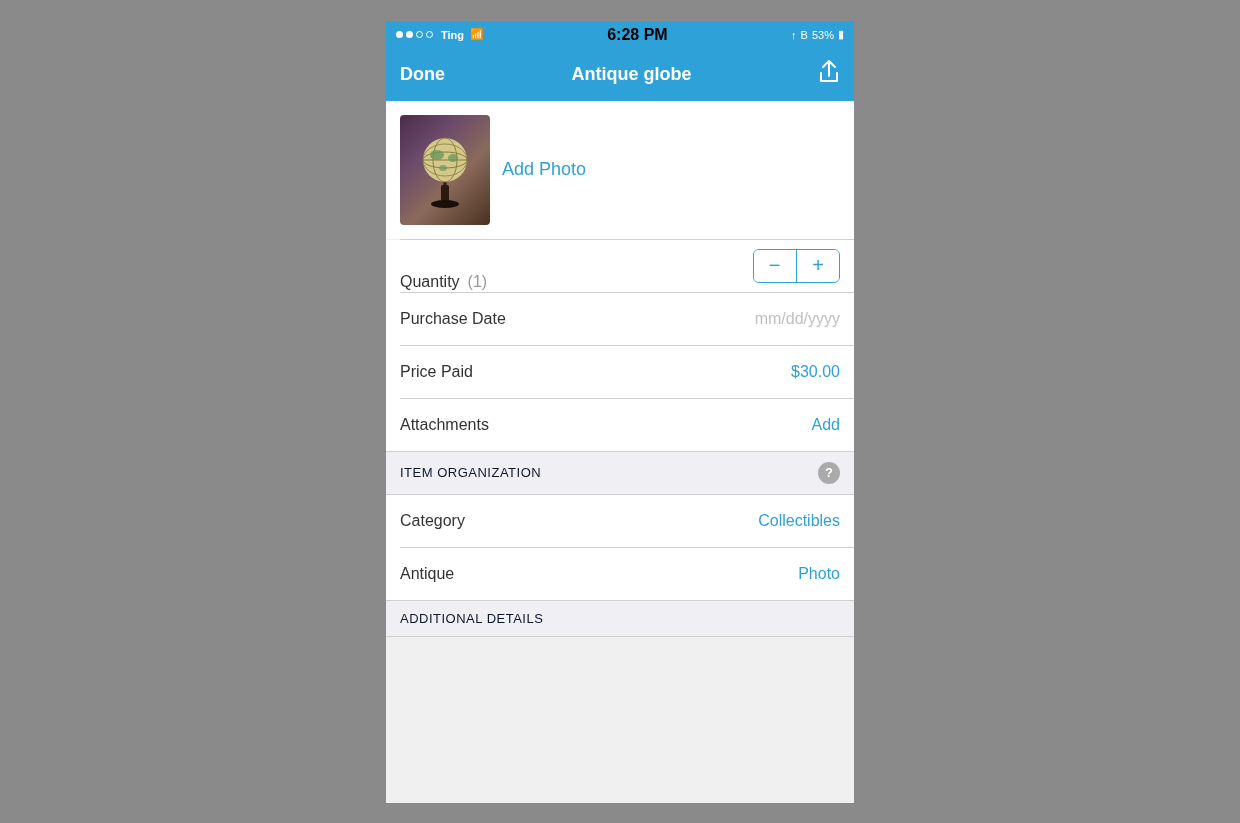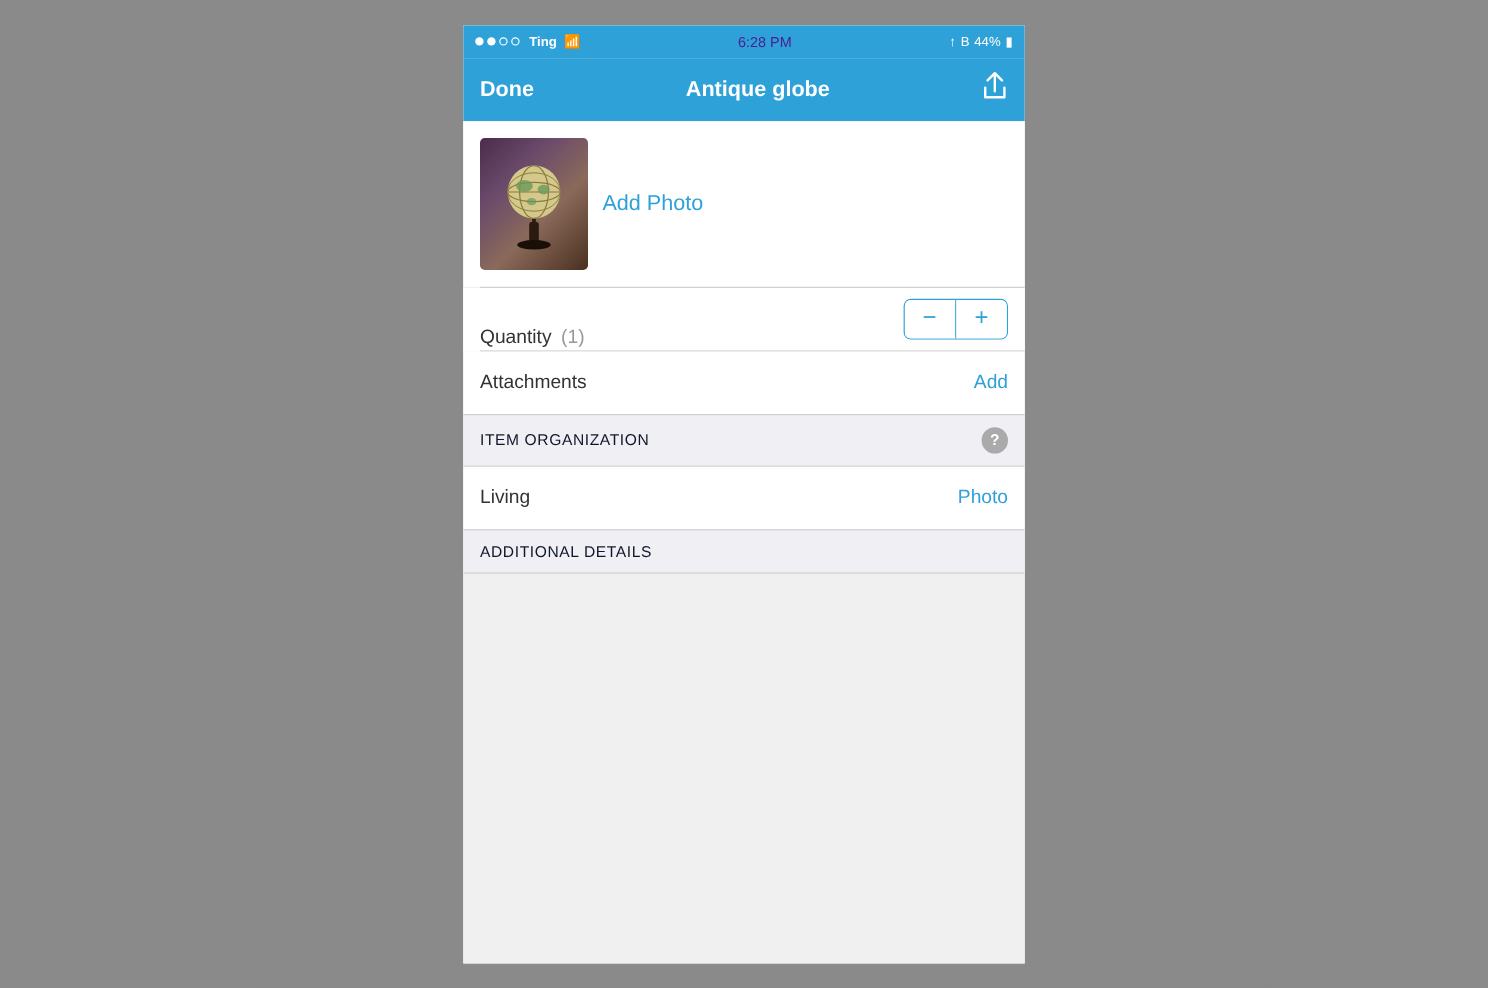--- a/index.html
+++ b/index.html
@@ -69,23 +69,23 @@
       margin-left: 4px;
     }
 
     .wifi-icon {
       color: white;
       font-size: 11px;
       margin-left: 2px;
     }
 
     .status-center {
-      color: #4c1d95;
-      font-size: 12px;
-      font-weight: 400;
+      color: #000000;
+      font-size: 16px;
+      font-weight: 700;
     }
 
     .status-right {
       display: flex;
       align-items: center;
       gap: 4px;
       font-size: 11px;
       color: white;
     }
 
@@ -302,21 +302,21 @@
         <div class="dot empty"></div>
         <div class="dot empty"></div>
       </div>
       <span class="status-carrier">Ting</span>
       <span class="wifi-icon">📶</span>
     </div>
     <div class="status-center">6:28 PM</div>
     <div class="status-right">
       <span>↑</span>
       <span>B</span>
-      <span>44%</span>
+      <span>53%</span>
       <span>▮</span>
     </div>
   </div>
 
   <div class="nav-bar">
     <span class="nav-done">Done</span>
     <span class="nav-title">Antique globe</span>
     <span class="nav-share">
       <svg width="22" height="24" viewBox="0 0 22 24" fill="none" xmlns="http://www.w3.org/2000/svg">
         <path d="M11 1 L11 16 M5 7 L11 1 L17 7 M3 13 L3 21 L19 21 L19 13" stroke="white" stroke-width="2" stroke-linecap="round" stroke-linejoin="round" fill="none"></path>
@@ -361,39 +361,60 @@
         </div>
         <div class="quantity-controls">
           <div class="qty-btn">−</div>
           <div class="qty-divider"></div>
           <div class="qty-btn">+</div>
         </div>
       </div>
       <div class="divider"></div>
     </div>
 
-
+    <div class="form-section">
+      <div class="form-row">
+        <span class="form-label">Purchase Date</span>
+        <span class="form-placeholder">mm/dd/yyyy</span>
+      </div>
+      <div class="divider"></div>
+    </div>
+
+    <div class="form-section">
+      <div class="form-row">
+        <span class="form-label">Price Paid</span>
+        <span class="form-value">$30.00</span>
+      </div>
+      <div class="divider"></div>
+    </div>
 
     <div class="form-section">
       <div class="form-row">
         <span class="form-label">Attachments</span>
         <span class="add-link">Add</span>
       </div>
     </div>
 
     <div class="section-header">
       <span class="section-header-text">ITEM ORGANIZATION</span>
       <div class="help-icon">?</div>
     </div>
 
 
-
     <div class="form-section">
       <div class="form-row">
-        <span class="form-label">Living</span>
+        <span class="form-label">Category</span>
+        <span class="form-value">Collectibles</span>
+      </div>
+      <div class="divider"></div>
+    </div>
+
+    <div class="form-section">
+      <div class="form-row">
+        <span class="form-label">Antique</span>
         <span class="form-value">Photo</span>
       </div>
     </div>
 
     <div class="section-header">
       <span class="section-header-text">ADDITIONAL DETAILS</span>
     </div>
 
   </div>
 

